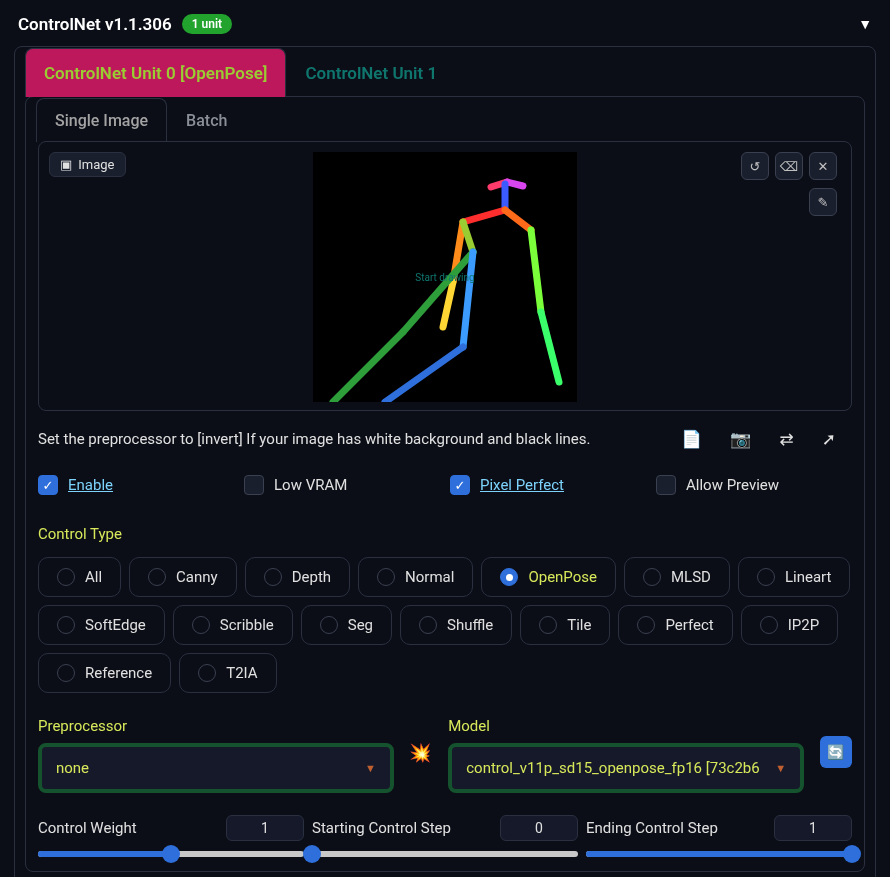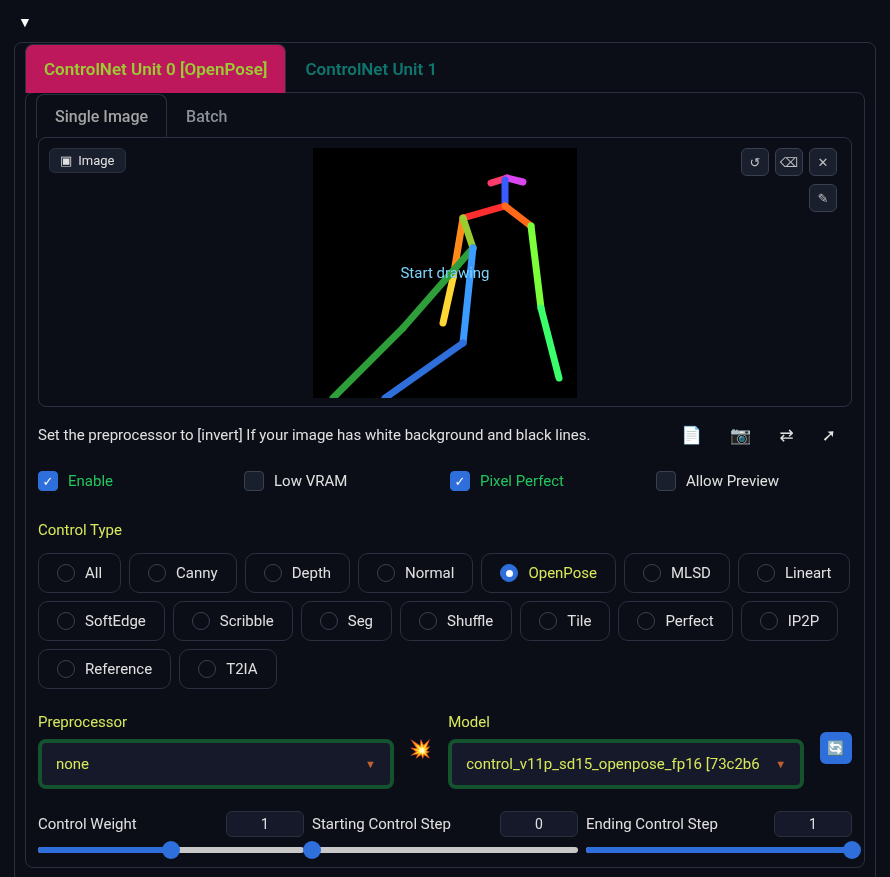--- a/index.html
+++ b/index.html
@@ -108,22 +108,22 @@
   transform: translateX(-50%);
   width: 264px;
   height: 250px;
   background: #000;
   display: flex;
   align-items: center;
   justify-content: center;
 }
 .canvas-overlay {
   position: absolute;
-  color: #7dd3fc;
-  font-size: 15px;
+  color: #0f766e;
+  font-size: 10px;
   z-index: 2;
   text-align: center;
 }
 .pose-svg { position: absolute; inset: 0; }
 .img-tools-top {
   position: absolute;
   top: 10px;
   right: 14px;
   display: flex;
   gap: 6px;
@@ -180,21 +180,21 @@
   align-items: center;
   justify-content: center;
   font-size: 13px;
 }
 .checkbox.checked {
   background: #2e6fdb;
   border-color: #2e6fdb;
   color: #fff;
 }
 .check-label { font-size: 15px; }
-.check-label.on { color: #22c55e; }
+.check-label.on { color: #7dd3fc; text-decoration: underline; }
 .section-label {
   color: #d8e85a;
   font-size: 15px;
   padding: 22px 12px 8px 12px;
 }
 .radio-grid {
   display: flex;
   flex-wrap: wrap;
   gap: 8px;
   padding: 6px 12px;
@@ -304,20 +304,24 @@
   background: #2e6fdb;
   border-radius: 50%;
   top: 50%;
   transform: translate(-50%, -50%);
 }
 </style>
 </head>
 <body>
 
 <div class="header">
+  <div class="header-left">
+    <span class="title">ControlNet v1.1.306</span>
+    <span class="badge">1 unit</span>
+  </div>
   <span class="collapse-icon">▼</span>
 </div>
 
 <div class="panel">
   <div class="unit-tabs">
     <div class="unit-tab active">ControlNet Unit 0 [OpenPose]</div>
     <div class="unit-tab">ControlNet Unit 1</div>
   </div>
 
   <div class="inner-panel">

